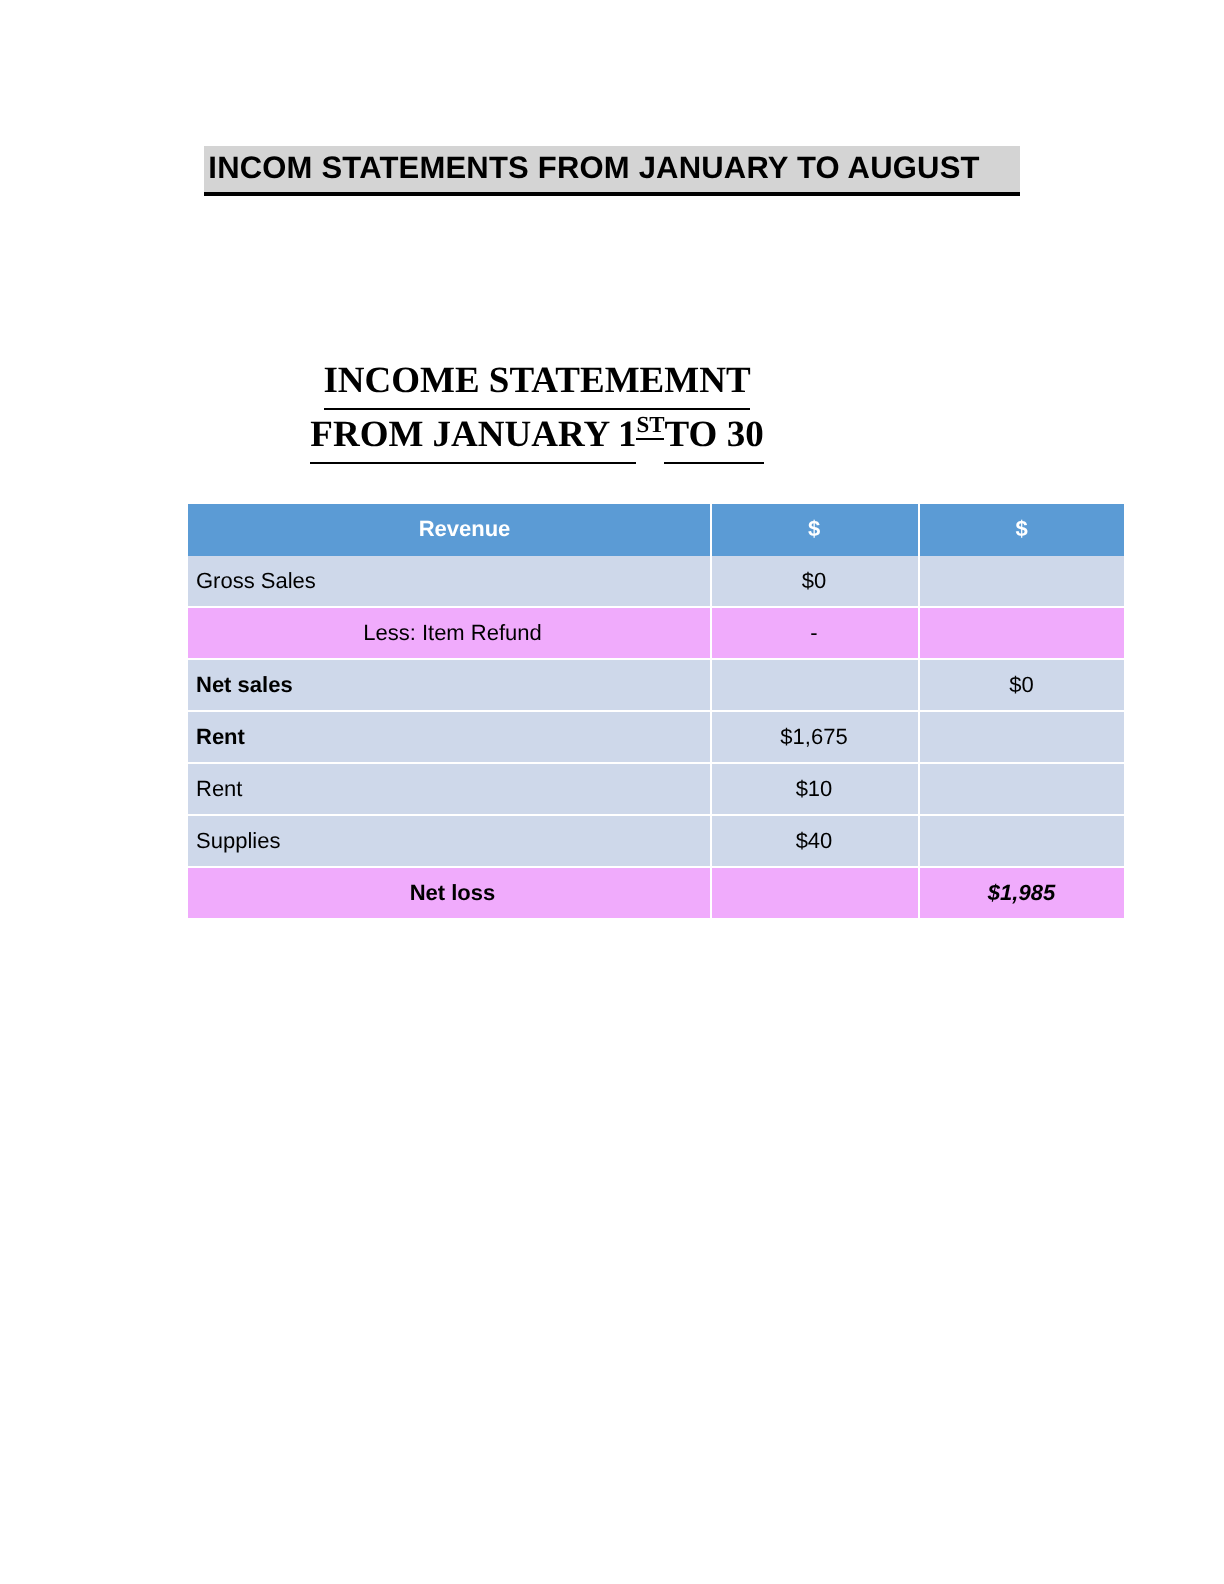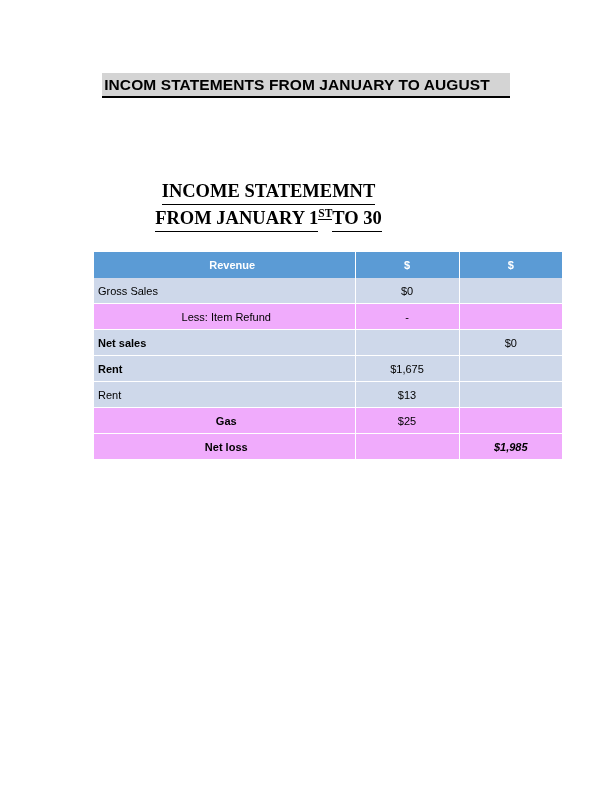--- a/index.html
+++ b/index.html
@@ -186,26 +186,26 @@
         <td class="cell-amt"></td>
         <td class="cell-tot">$0</td>
       </tr>
       <tr class="band-dark">
         <td class="cell-label ind-2">Rent</td>
         <td class="cell-amt">$1,675</td>
         <td class="cell-tot"></td>
       </tr>
       <tr class="band-dark">
         <td class="cell-label ind-3">Rent</td>
-        <td class="cell-amt">$13</td>
-        <td class="cell-tot"></td>
-      </tr>
-      <tr class="band-light">
-        <td class="cell-label ind-2">Gas</td>
-        <td class="cell-amt">$25</td>
+        <td class="cell-amt">$10</td>
+        <td class="cell-tot"></td>
+      </tr>
+      <tr class="band-dark">
+        <td class="cell-label ind-3">Supplies</td>
+        <td class="cell-amt">$40</td>
         <td class="cell-tot"></td>
       </tr>
       <tr class="band-light">
         <td class="cell-label ind-0 lbl-bold">Net loss</td>
         <td class="cell-amt"></td>
         <td class="cell-tot val-bolditalic">$1,985</td>
       </tr>
     </tbody>
 </table>
 

